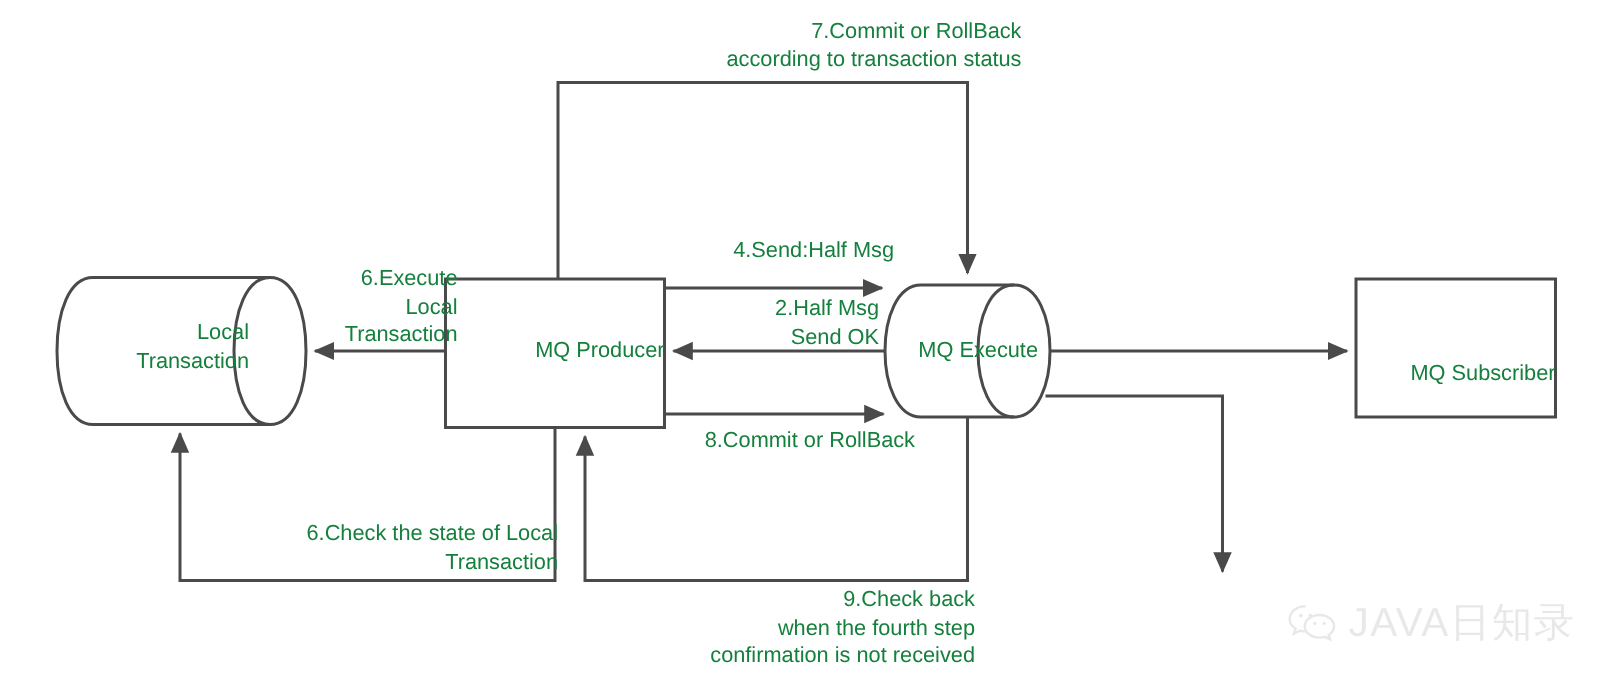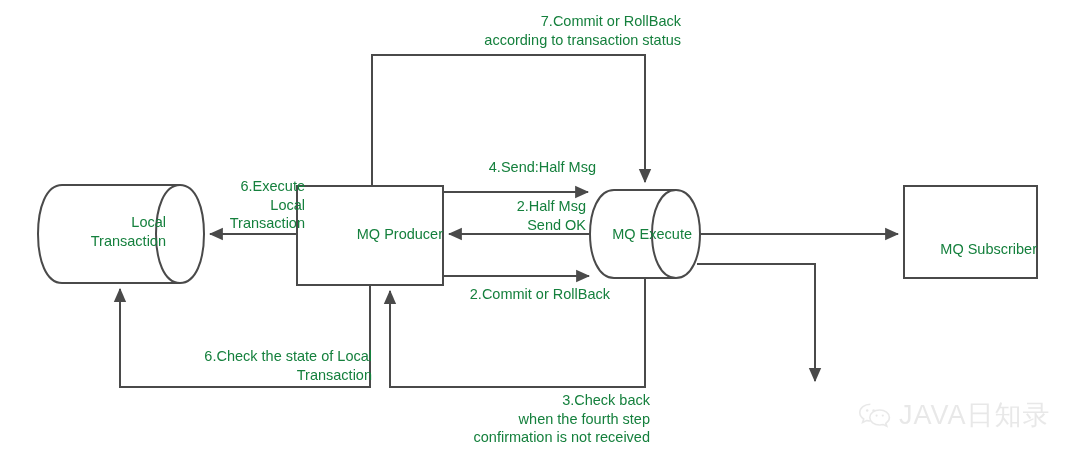--- a/index.html
+++ b/index.html
@@ -150,23 +150,23 @@
 
   <div class="edge-label" style="left:436px; top:158px; width:160px;">4.Send:Half Msg</div>
 
   <div class="edge-label" style="left:436px; top:197px; width:150px;">2.Half Msg
 Send OK</div>
 
   <div class="edge-label" style="left:195px; top:177px; width:110px;">6.Execute
 Local
 Transaction</div>
 
-  <div class="edge-label" style="left:430px; top:285px; width:180px;">2.Commit or RollBack</div>
+  <div class="edge-label" style="left:430px; top:285px; width:180px;">8.Commit or RollBack</div>
 
-  <div class="edge-label" style="left:390px; top:391px; width:260px;">3.Check back
+  <div class="edge-label" style="left:390px; top:391px; width:260px;">9.Check back
 when the fourth step
 confirmation is not received</div>
 
   <div class="edge-label" style="left:120px; top:347px; width:252px;">6.Check the state of Local
 Transaction</div>
 
 
 
   <div class="watermark" style="left:858px; top:397px;">
     <span style="display:inline-block; width:34px; height:28px;">

